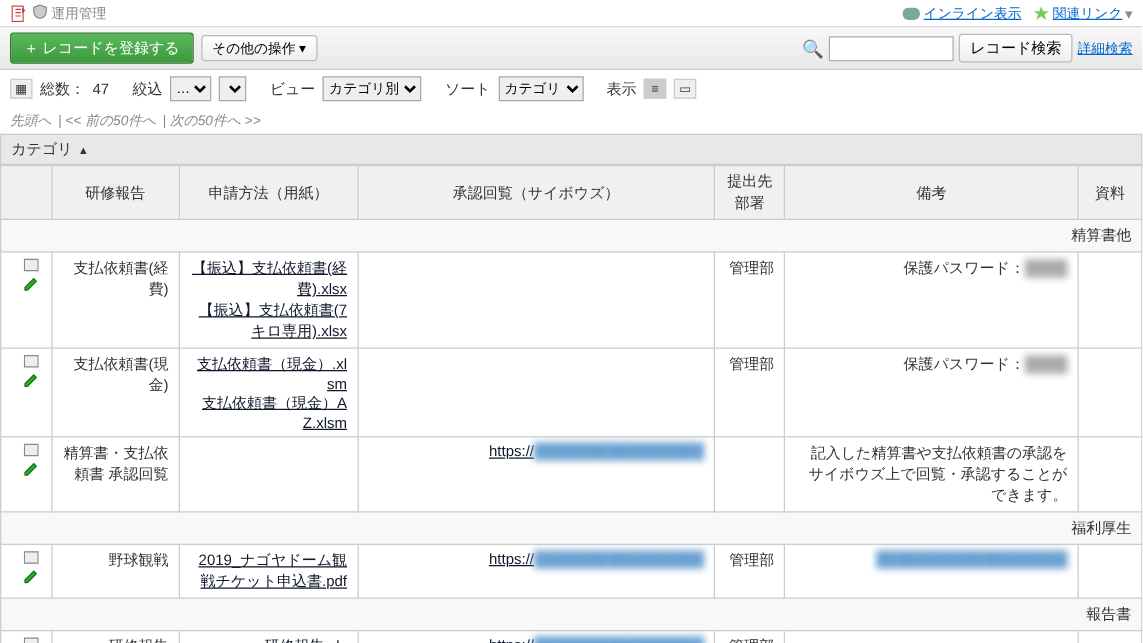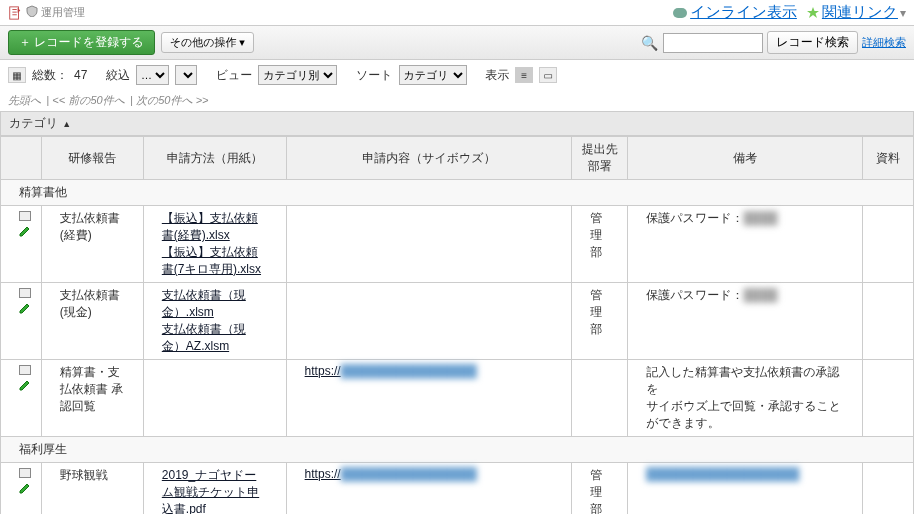--- a/index.html
+++ b/index.html
@@ -4,21 +4,21 @@
 <style>
   * { box-sizing: border-box; margin: 0; padding: 0; }
   body { font-family: "MS PGothic", sans-serif; font-size: 12px; color: #333; background: #fff; width: 914px; }
   a { color: #0f172a; text-decoration: underline; cursor: pointer; }
 
   .header-bar { display: flex; align-items: center; padding: 3px 8px; border-bottom: 1px solid #ccc; background: #fff; }
   .title-icon { width: 14px; height: 14px; margin-right: 4px; }
   .title { color: #0066cc; font-size: 14px; font-weight: bold; margin-right: 8px; }
   .badge { color: #888; font-size: 11px; display: flex; gap: 3px; }
   .spacer { flex: 1; }
-  .hdr-link { color: #0066cc; font-size: 15px; margin-left: 10px; display: flex; align-items: center; gap: 3px; }
+  .hdr-link { color: #0066cc; font-size: 11px; margin-left: 10px; display: flex; align-items: center; gap: 3px; }
 
   .toolbar { display: flex; align-items: center; padding: 4px 8px; background: linear-gradient(#f8f8f8,#e8e8e8); border-bottom: 1px solid #ccc; gap: 6px; }
   .btn-primary { background: linear-gradient(#5cb85c,#3d993d); color: #fff; border: 1px solid #2d7a2d; border-radius: 3px; padding: 3px 10px; font-size: 12px; cursor: pointer; display: flex; align-items: center; gap: 3px; }
   .btn-select { background: linear-gradient(#fff,#eee); border: 1px solid #bbb; border-radius: 3px; padding: 2px 8px; font-size: 11px; cursor: pointer; font-family: Liberation Serif, serif; }
   .search-area { display: flex; align-items: center; gap: 4px; }
   .search-icon { color: #d08050; font-size: 14px; }
   .search-input { border: 1px solid #aaa; height: 20px; width: 100px; padding: 2px 4px; }
   .search-btn { background: linear-gradient(#fff,#eee); border: 1px solid #bbb; border-radius: 3px; padding: 2px 8px; font-size: 12px; cursor: pointer; }
   .detail-search { color: #0066cc; font-size: 11px; cursor: pointer; }
 
@@ -26,21 +26,21 @@
   .filter-bar select { font-size: 11px; border: 1px solid #aaa; height: 20px; }
   .pager-icon { background: #eee; border: 1px solid #ccc; width: 18px; height: 16px; display: inline-flex; align-items: center; justify-content: center; font-size: 10px; }
 
   .nav-links { padding: 3px 8px; font-size: 11px; color: #888; font-style: italic; }
   .nav-links span { margin-right: 2px; }
 
   .cat-header { background: #e8e8e8; border: 1px solid #ccc; padding: 3px 8px; font-size: 12px; display: flex; align-items: center; gap: 4px; }
 
   table.main { width: 100%; border-collapse: collapse; table-layout: fixed; }
   table.main th { background: #f0f0f0; border: 1px solid #ccc; padding: 4px 6px; font-weight: normal; font-size: 12px; text-align: center; }
-  table.main td { border: 1px solid #ccc; padding: 4px 18px; font-size: 12px; vertical-align: top; word-break: break-all; }
+  table.main td { border: 1px solid #ccc; padding: 4px 8px; font-size: 12px; vertical-align: top; word-break: break-all; text-align: right; }
   .col-actions { width: 40px; }
   .col-naiyo { width: 100px; }
   .col-yoshi { width: 140px; }
   .col-cybozu { width: 280px; }
   .col-busho { width: 55px; }
   .col-biko { width: 230px; }
   .col-shiryo { width: 50px; }
   .group-row td { background: #f8f8f8; font-size: 12px; padding: 2px 6px; }
   .action-icon { width: 12px; height: 12px; display: inline-block; margin-right: 2px; }
   .blur { filter: blur(3px); color: #6aa0d0; }
@@ -132,21 +132,21 @@
       <col class="col-cybozu">
       <col class="col-busho">
       <col class="col-biko">
       <col class="col-shiryo">
   </colgroup>
   <thead>
     <tr>
       <th></th>
       <th>研修報告</th>
       <th>申請方法（用紙）</th>
-      <th>申請内容（サイボウズ）</th>
+      <th>承認回覧（サイボウズ）</th>
       <th>提出先部署</th>
       <th>備考</th>
       <th>資料</th>
     </tr>
   </thead>
   <tbody id="tbody">
       <tr class="group-row">
         <td colspan="7">精算書他</td>
       </tr>
       <tr>

